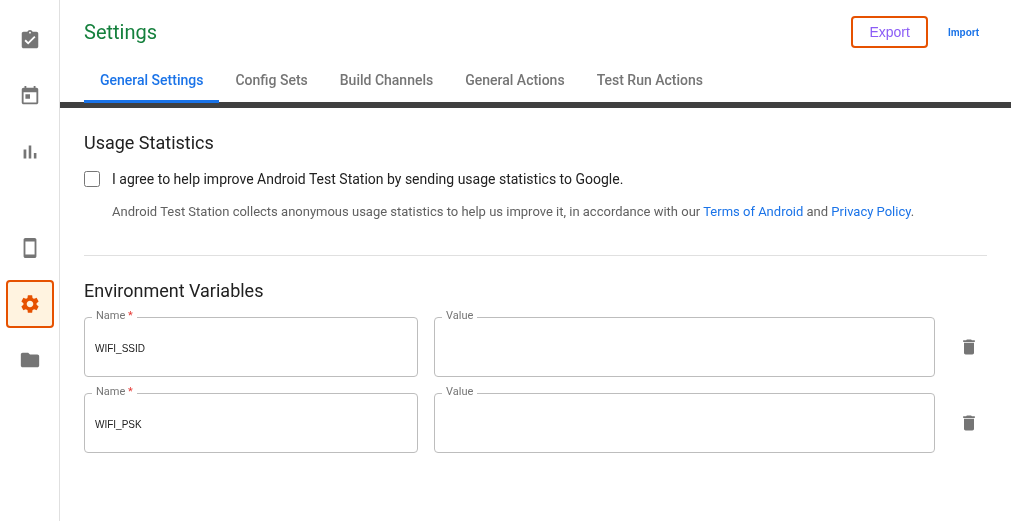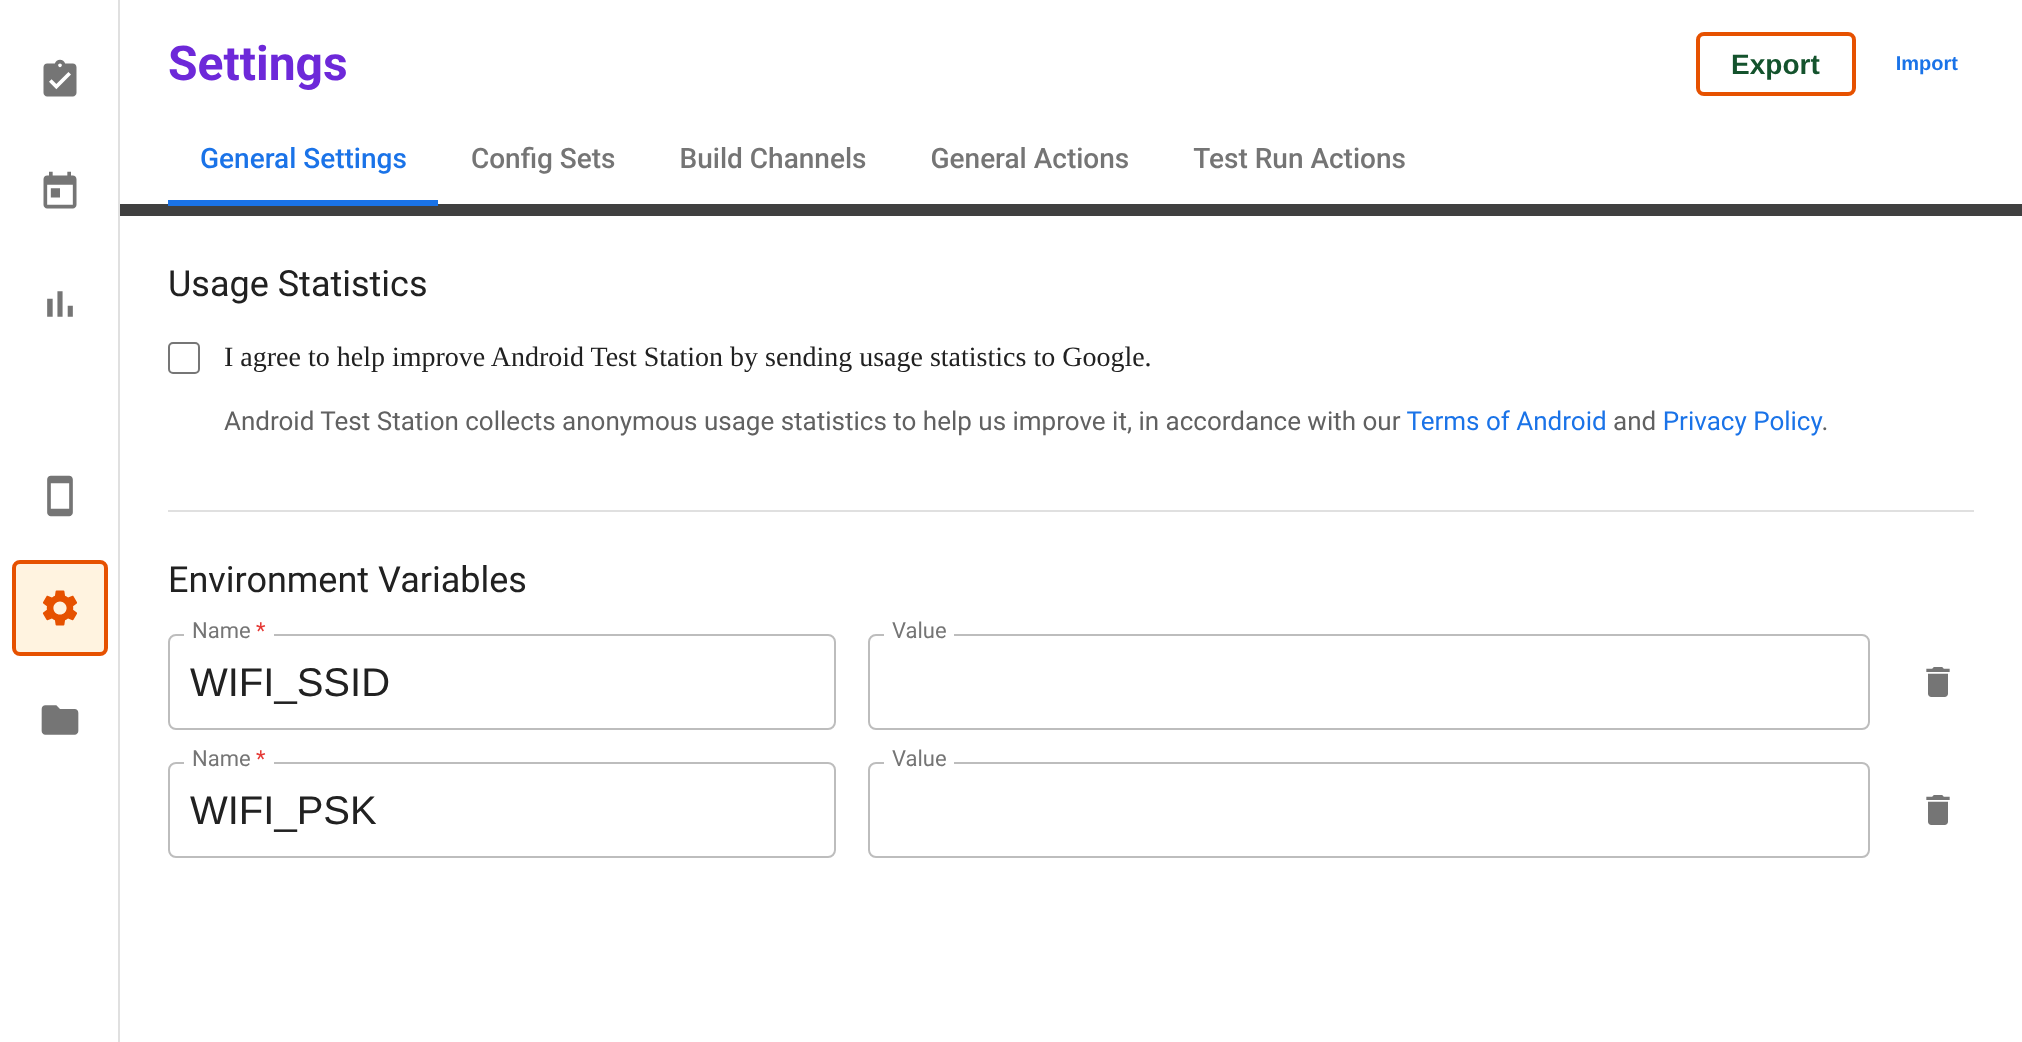--- a/index.html
+++ b/index.html
@@ -44,38 +44,38 @@
 
     
     .header {
       display: flex;
       align-items: center;
       justify-content: space-between;
       padding: 16px 24px 0 24px;
       flex-shrink: 0;
     }
     .page-title {
-      font-size: 24px;
-      font-weight: 700;
-      color: #6d28d9;
+      font-size: 20px;
+      font-weight: 400;
+      color: #15803d;
     }
     .header-actions {
       display: flex;
       gap: 12px;
       align-items: center;
     }
     .btn-export {
       border: 2px solid #e65100;
       background: #fff;
-      color: #14532d;
+      color: #8b5cf6;
       padding: 6px 16px;
       border-radius: 4px;
       cursor: pointer;
       font-size: 14px;
-      font-weight: 700;
+      font-weight: 400;
       margin-left: 44px;
     }
     .btn-import {
       border: none;
       background: none;
       color: #1a73e8;
       padding: 6px 8px;
       cursor: pointer;
       font-size: 10px;
       font-weight: 700;
@@ -138,21 +138,20 @@
       width: 16px;
       height: 16px;
       margin-top: 2px;
       flex-shrink: 0;
       cursor: pointer;
     }
     .checkbox-label {
       font-size: 14px;
       color: #212121;
       line-height: 1.5;
-      font-family: Liberation Serif, serif;
     }
     .info-text {
       font-size: 13px;
       color: #616161;
       line-height: 1.6;
       margin-left: 28px;
     }
     .link {
       color: #1a73e8;
       text-decoration: none;
@@ -181,26 +180,26 @@
       background: #fff;
       padding: 0 4px;
     }
     .field-label .required {
       color: #e53935;
     }
     .text-field {
       border: 1px solid #bdbdbd;
       border-radius: 4px;
       padding: 12px 10px 8px 10px;
-      font-size: 20px;
+      font-size: 10px;
       color: #212121;
       background: #fff;
       outline: none;
       width: 100%;
-      height: 48px;
+      height: 60px;
     }
     .delete-btn {
       background: none;
       border: none;
       cursor: pointer;
       color: #757575;
       padding: 8px;
       display: flex;
       align-items: center;
       justify-content: center;

